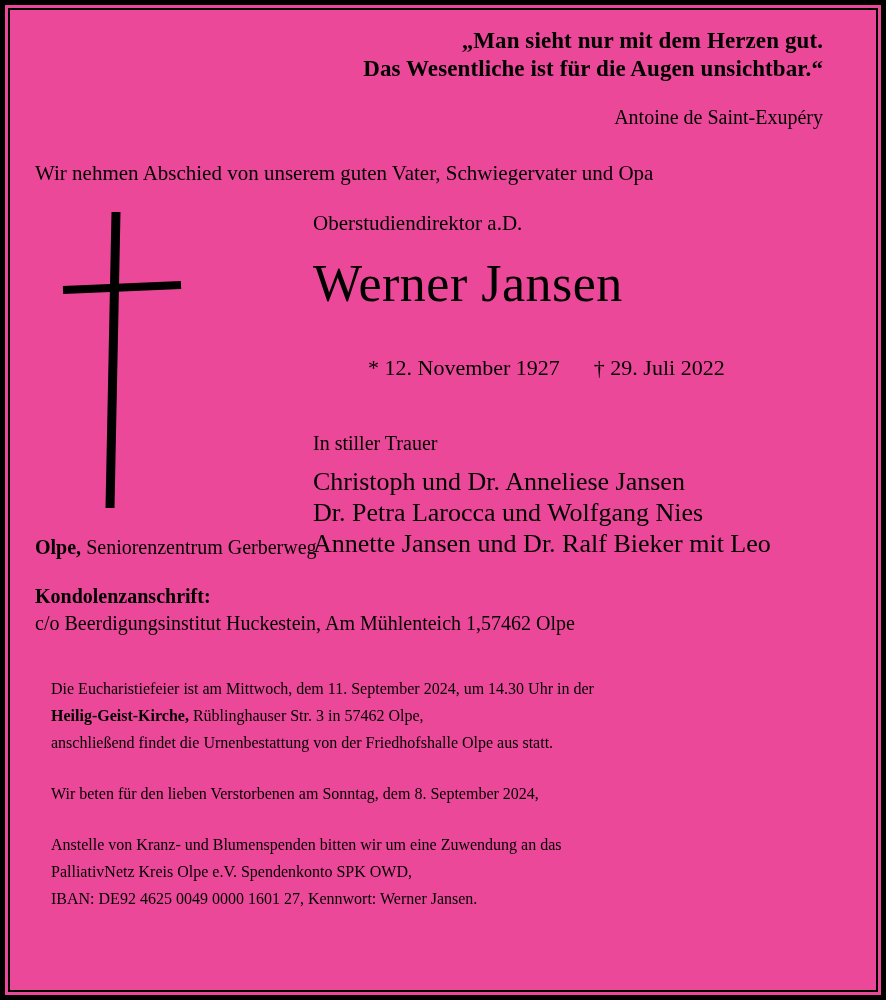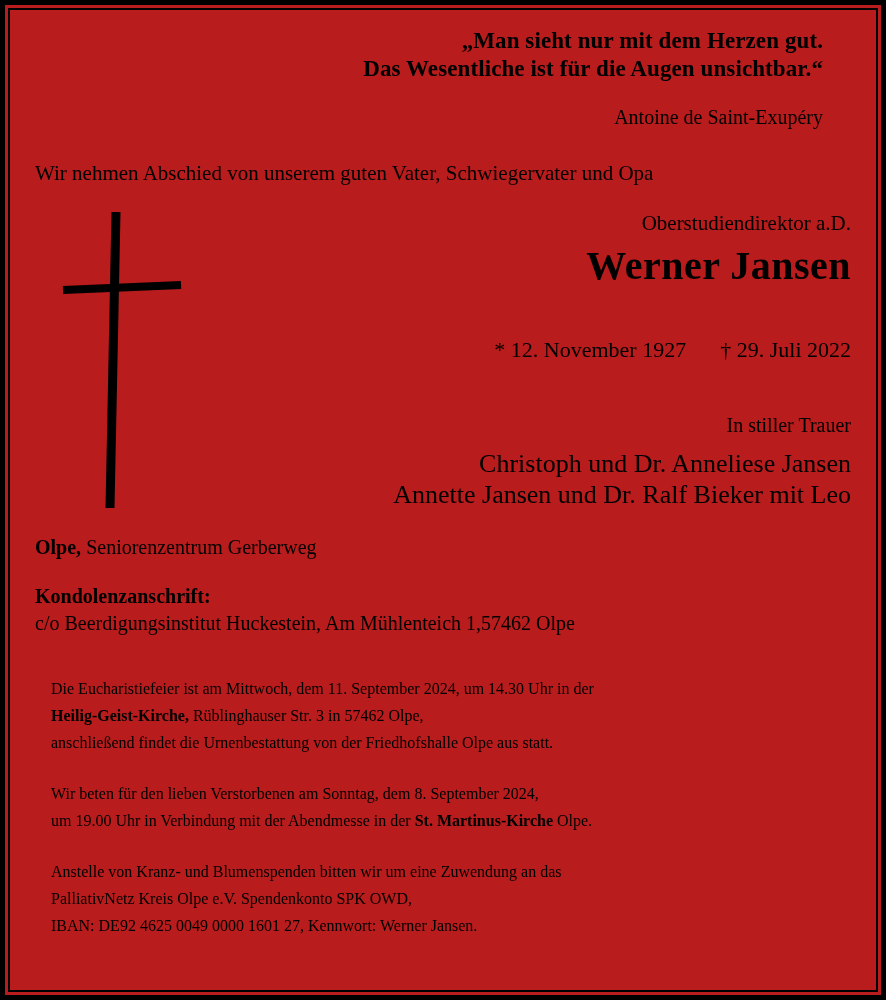--- a/index.html
+++ b/index.html
@@ -14,21 +14,21 @@
     color: #000000;
     overflow: hidden;
   }
 
   
   .notice {
     position: relative;
     box-sizing: border-box;
     width: 886px;
     height: 1000px;
-    background: #b91c1c;
+    background: #ec4899;
     border: 5px solid #000000;
   }
   .inner-rule {
     position: absolute;
     inset: 3px;
     border: 2px solid #000000;
     pointer-events: none;
   }
   .content {
     position: absolute;
@@ -69,46 +69,45 @@
     font-size: 21px;
     line-height: 29px;
     white-space: pre;
   }
 
   
   .central {
     position: relative;
     margin-top: 22px;
     height: 320px;
-    text-align: right;
   }
   .cross {
     position: absolute;
     left: 18px;
     top: 0px;
     width: 170px;
     height: 300px;
   }
   .name-block {
     position: absolute;
     left: 278px;
     top: 0px;
     right: 0;
   }
   .title-line {
     font-size: 21px;
     line-height: 26px;
     white-space: pre;
   }
   .deceased-name {
-    font-size: 40px;
+    font-size: 52px;
     line-height: 60px;
-    font-weight: bold;
+    font-weight: normal;
     letter-spacing: 0.5px;
-    margin-top: 0;
+    margin-top: 18px;
     white-space: pre;
   }
   .dates {
     margin-top: 12px;
     font-size: 22px;
     line-height: 28px;
     white-space: pre;
   }
   .date-gap { display: inline-block; width: 34px; }
 
@@ -183,20 +182,21 @@
       <div class="name-block">
         <div class="title-line">Oberstudiendirektor a.D.</div>
         <div class="deceased-name">Werner Jansen</div>
         <div class="dates">
           <span>* 12. November 1927</span><span class="date-gap"></span><span>† 29. Juli 2022</span>
         </div>
 
         <div class="mourning-label">In stiller Trauer</div>
         <div class="mourners">
           <div class="mourner-line">Christoph und Dr. Anneliese Jansen</div>
+          <div class="mourner-line">Dr. Petra Larocca und Wolfgang Nies</div>
           <div class="mourner-line">Annette Jansen und Dr. Ralf Bieker mit Leo</div>
         </div>
       </div>
     </div>
 
     <div class="place-line"><span class="bold">Olpe,</span><span> Seniorenzentrum Gerberweg</span></div>
 
     <div class="condolence">
       <div class="condolence-heading">Kondolenzanschrift:</div>
       <div class="condolence-address">c/o Beerdigungsinstitut Huckestein, Am Mühlenteich 1,57462 Olpe</div>
@@ -205,21 +205,20 @@
     <div class="services">
 
       <div class="service-para">
         <div class="service-line">Die Eucharistiefeier ist am Mittwoch, dem 11. September 2024, um 14.30 Uhr in der</div>
         <div class="service-line"><span class="bold">Heilig-Geist-Kirche,</span><span> Rüblinghauser Str. 3 in 57462 Olpe,</span></div>
         <div class="service-line">anschließend findet die Urnenbestattung von der Friedhofshalle Olpe aus statt.</div>
       </div>
 
       <div class="service-para">
         <div class="service-line">Wir beten für den lieben Verstorbenen am Sonntag, dem 8. September 2024,</div>
-        <div class="service-line"><span>um 19.00 Uhr in Verbindung mit der Abendmesse in der </span><span class="bold">St. Martinus-Kirche</span><span> Olpe.</span></div>
       </div>
 
       <div class="service-para">
         <div class="service-line">Anstelle von Kranz- und Blumenspenden bitten wir um eine Zuwendung an das</div>
         <div class="service-line">PalliativNetz Kreis Olpe e.V. Spendenkonto SPK OWD,</div>
         <div class="service-line">IBAN: DE92 4625 0049 0000 1601 27, Kennwort: Werner Jansen.</div>
       </div>
 
     </div>
 

